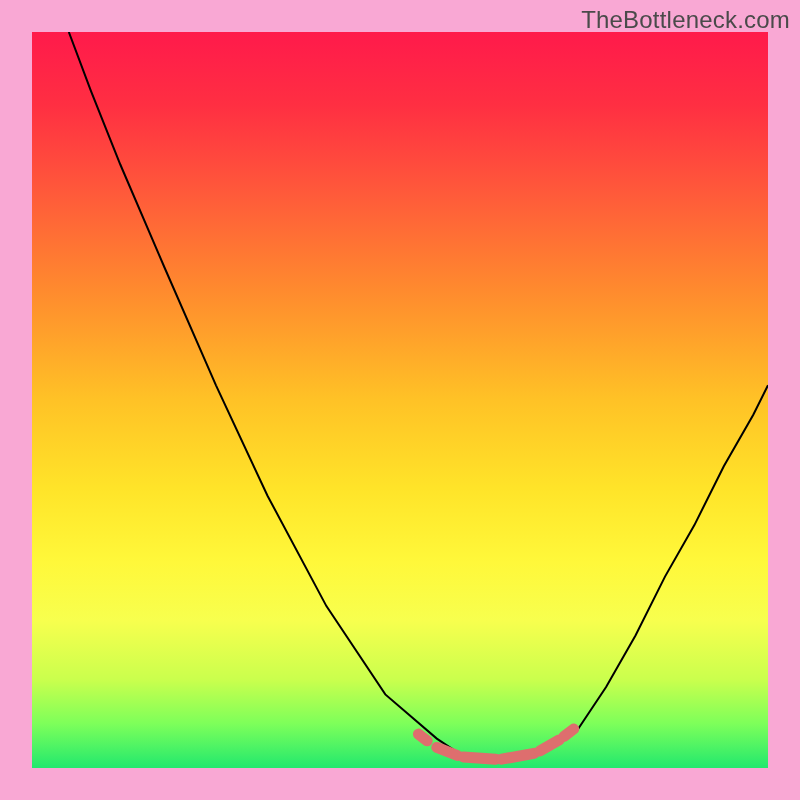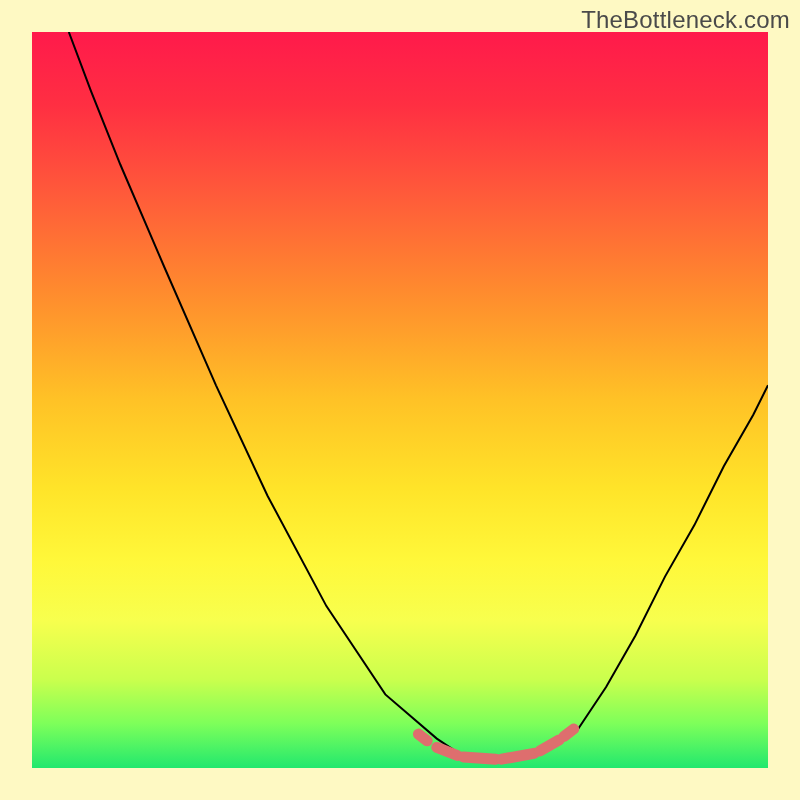--- a/index.html
+++ b/index.html
@@ -8,21 +8,21 @@
     width: 800px;
     height: 800px;
     background: #000;
     overflow: hidden;
     font-family: Arial, Helvetica, sans-serif;
   }
   .frame {
     position: relative;
     width: 800px;
     height: 800px;
-    background: #fef9c3;
+    background: #f9a8d4;
   }
   .watermark {
     position: absolute;
     top: 6px;
     right: 10px;
     color: #4a4a4a;
     font-size: 24px;
     letter-spacing: 0.2px;
     font-weight: 400;
     z-index: 5;

